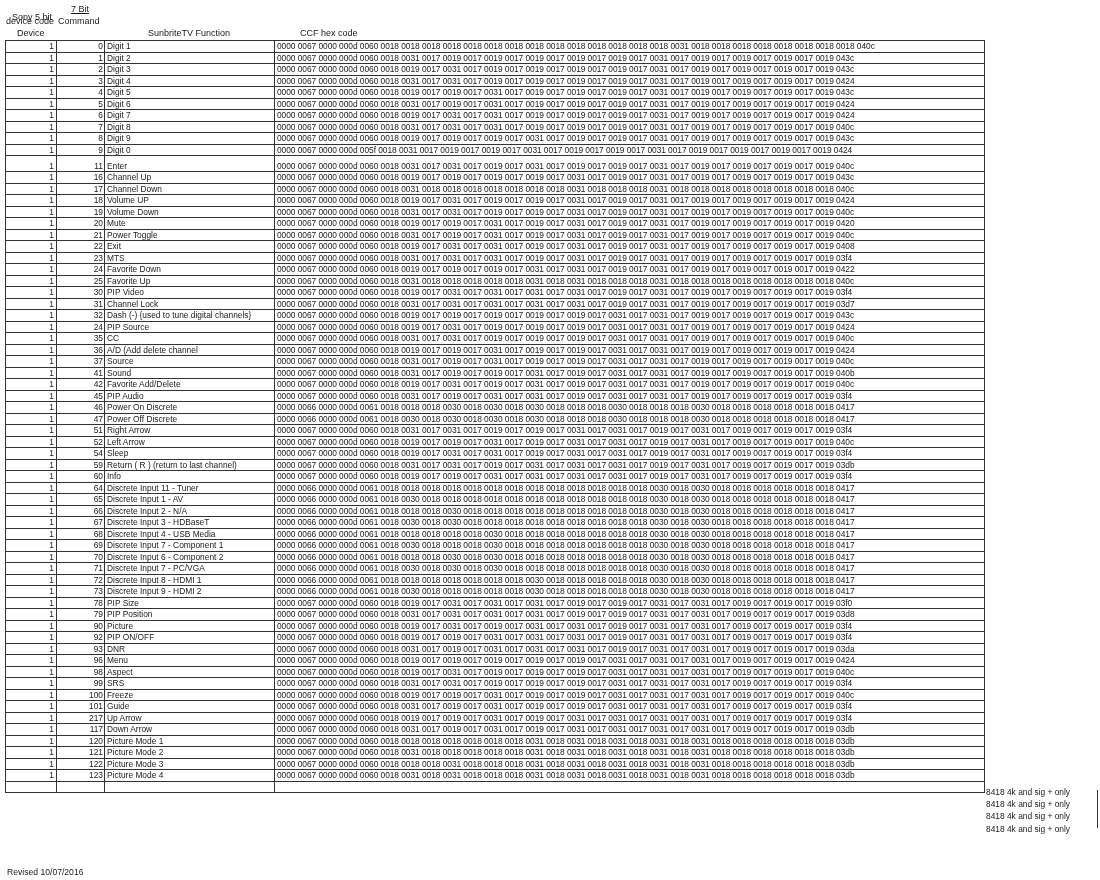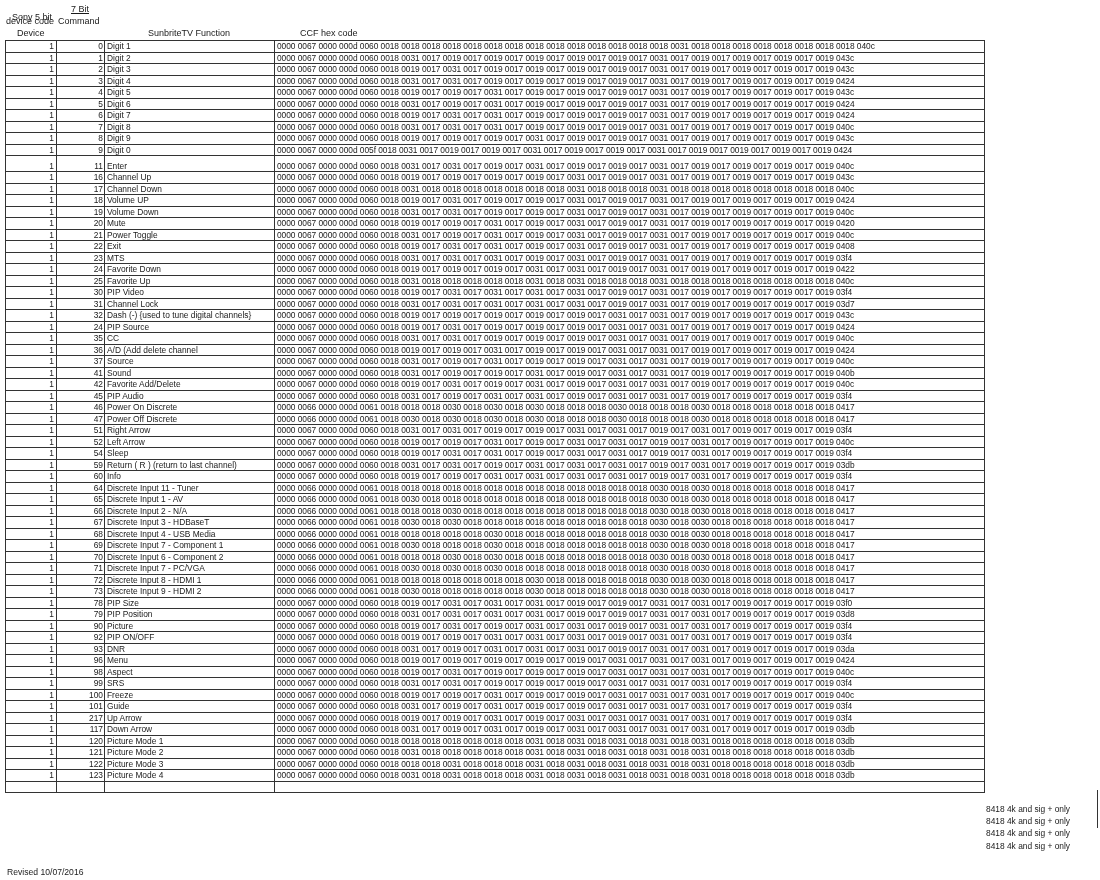--- a/index.html
+++ b/index.html
@@ -8,21 +8,21 @@
   .hdr { position:absolute; font-size:9px; line-height:11px; white-space:nowrap; }
   table.grid { position:absolute; left:5px; top:40px; border-collapse:collapse; table-layout:fixed; }
   table.grid td { border:1px solid #333; font-size:8.4px; line-height:10.5px; height:10.5px;
                   padding:0 2px; white-space:nowrap; overflow:hidden; vertical-align:bottom; }
   table.grid td.c-dev { width:46px; text-align:right; }
   table.grid td.c-cmd { width:44px; text-align:right; padding-right:1px; }
   table.grid td.c-fn  { width:165px; text-align:left; }
   table.grid td.c-hex { width:705px; text-align:left; letter-spacing:-0.05px; }
   table.grid tr.tall td { height:15px; }
   table.grid td.left { text-align:left; }
-  .note { position:absolute; left:986px; font-size:8.4px; line-height:10px; white-space:nowrap;margin-top:17px; }
+  .note { position:absolute; left:986px; font-size:8.4px; line-height:10px; white-space:nowrap; }
   .mark { position:absolute; left:1097px; top:790px; width:1px; height:38px; background:#333; }
   .revised { position:absolute; left:7px; top:867px; font-size:8.6px; white-space:nowrap; }
 </style>
 </head>
 <body>
 
 <div class="hdr" style="left:12px; top:4px;margin-top:8px;">Sony 5 bit</div>
 <div class="hdr" style="left:6px; top:16px;">device code</div>
 <div class="hdr" style="left:17px; top:28px;">Device</div>
 <div class="hdr" style="left:71px; top:4px;text-decoration:underline;">7 Bit</div>

